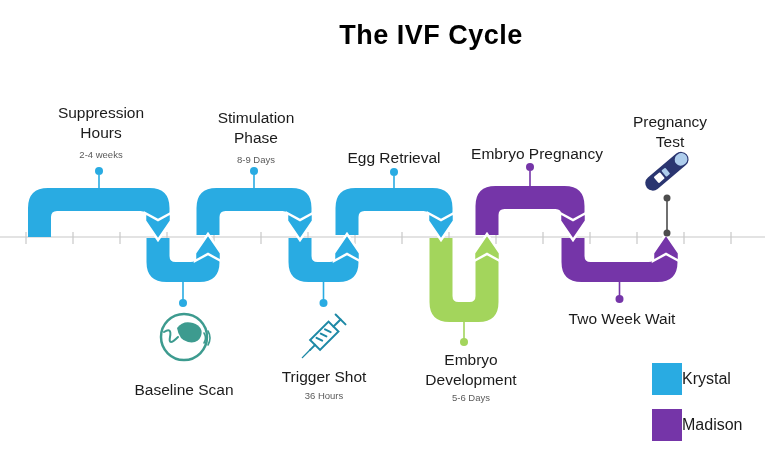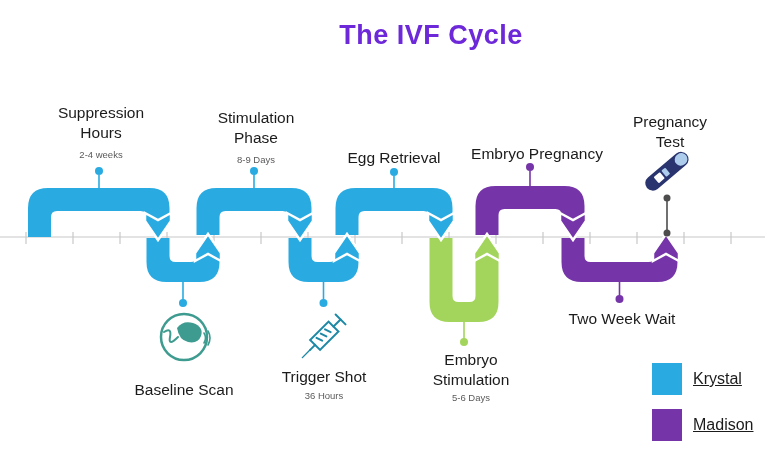--- a/index.html
+++ b/index.html
@@ -2,33 +2,33 @@
 <html><head>
 <meta charset="utf-8">
 <style>
   html,body{margin:0;padding:0;background:#fff;}
   .canvas{
     position:relative;width:765px;height:466px;background:#fff;overflow:hidden;
     font-family:"Liberation Sans",sans-serif;color:#1b1b1b;
   }
   .title{
     position:absolute;top:20px;left:431px;transform:translateX(-50%);
-    font-size:27px;font-weight:700;letter-spacing:.5px;white-space:nowrap;color:#6d28d9;
+    font-size:27px;font-weight:700;letter-spacing:.5px;white-space:nowrap;color:#000000;
   }
   .lbl{
     position:absolute;transform:translateX(-50%);text-align:center;
     font-size:15.5px;line-height:1.28;color:#1b1b1b;
   }
   .nowrap{white-space:nowrap;}
   .sub{
     position:absolute;transform:translateX(-50%);text-align:center;
     font-size:9.5px;color:#5a5a5a;white-space:nowrap;
   }
   .ribbon-svg{position:absolute;left:0;top:0;}
-  .legend-row{position:absolute;display:flex;align-items:center;gap:11px;text-decoration:underline;}
+  .legend-row{position:absolute;display:flex;align-items:center;}
   .legend-label{font-size:16px;color:#1b1b1b;}
 </style>
 </head>
 <body>
 
 <div class="canvas">
 
   <div class="title">The IVF Cycle</div>
 
   <svg class="ribbon-svg" width="765" height="466" viewBox="0 0 765 466">
@@ -134,21 +134,21 @@
 
   <div class="lbl nowrap" style="left:537px;top:144px;">Embryo Pregnancy</div>
 
   <div class="lbl" style="left:670px;top:112px;width:92px;">Pregnancy Test</div>
 
   <div class="lbl nowrap" style="left:184px;top:368px;margin-top:12px;">Baseline Scan</div>
 
   <div class="lbl nowrap" style="left:324px;top:367px;text-align:center;">Trigger Shot</div>
   <div class="sub" style="left:324px;top:390px;">36 Hours</div>
 
-  <div class="lbl" style="left:471px;top:350px;width:118px;">Embryo Stimulation</div>
+  <div class="lbl" style="left:471px;top:350px;width:118px;">Embryo Development</div>
   <div class="sub" style="left:471px;top:392px;">5-6 Days</div>
 
   <div class="lbl nowrap" style="left:622px;top:309px;">Two Week Wait</div>
 
   <div class="legend-row" style="left:652px;top:363px;">
     <svg width="30" height="32">
       <rect x="0" y="0" width="30" height="32" fill="#29ABE2"></rect>
     </svg>
     <span class="legend-label">Krystal</span>
   </div>

